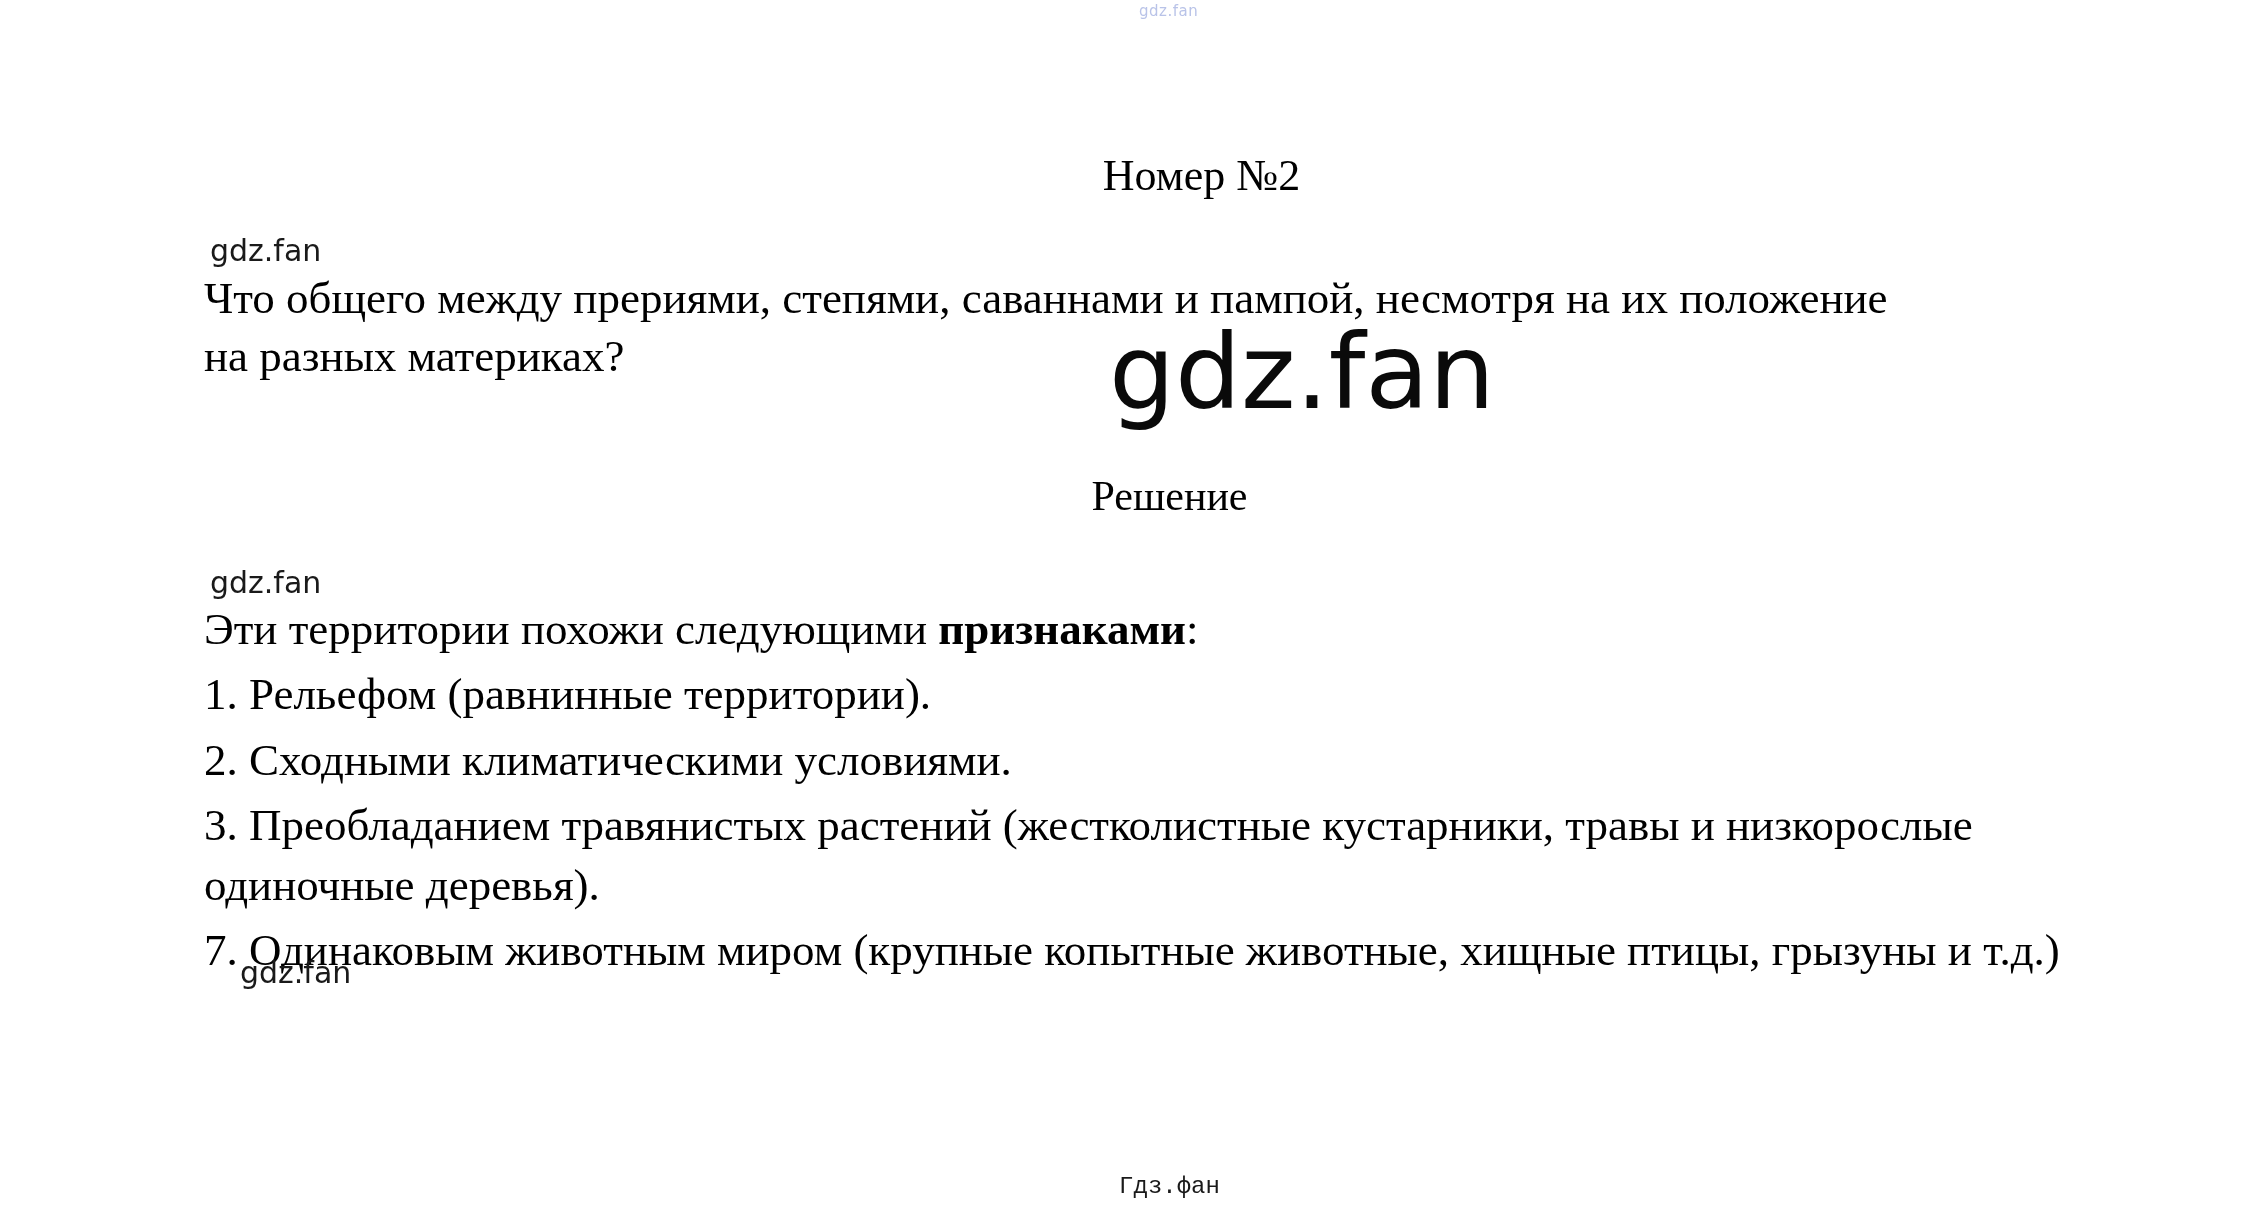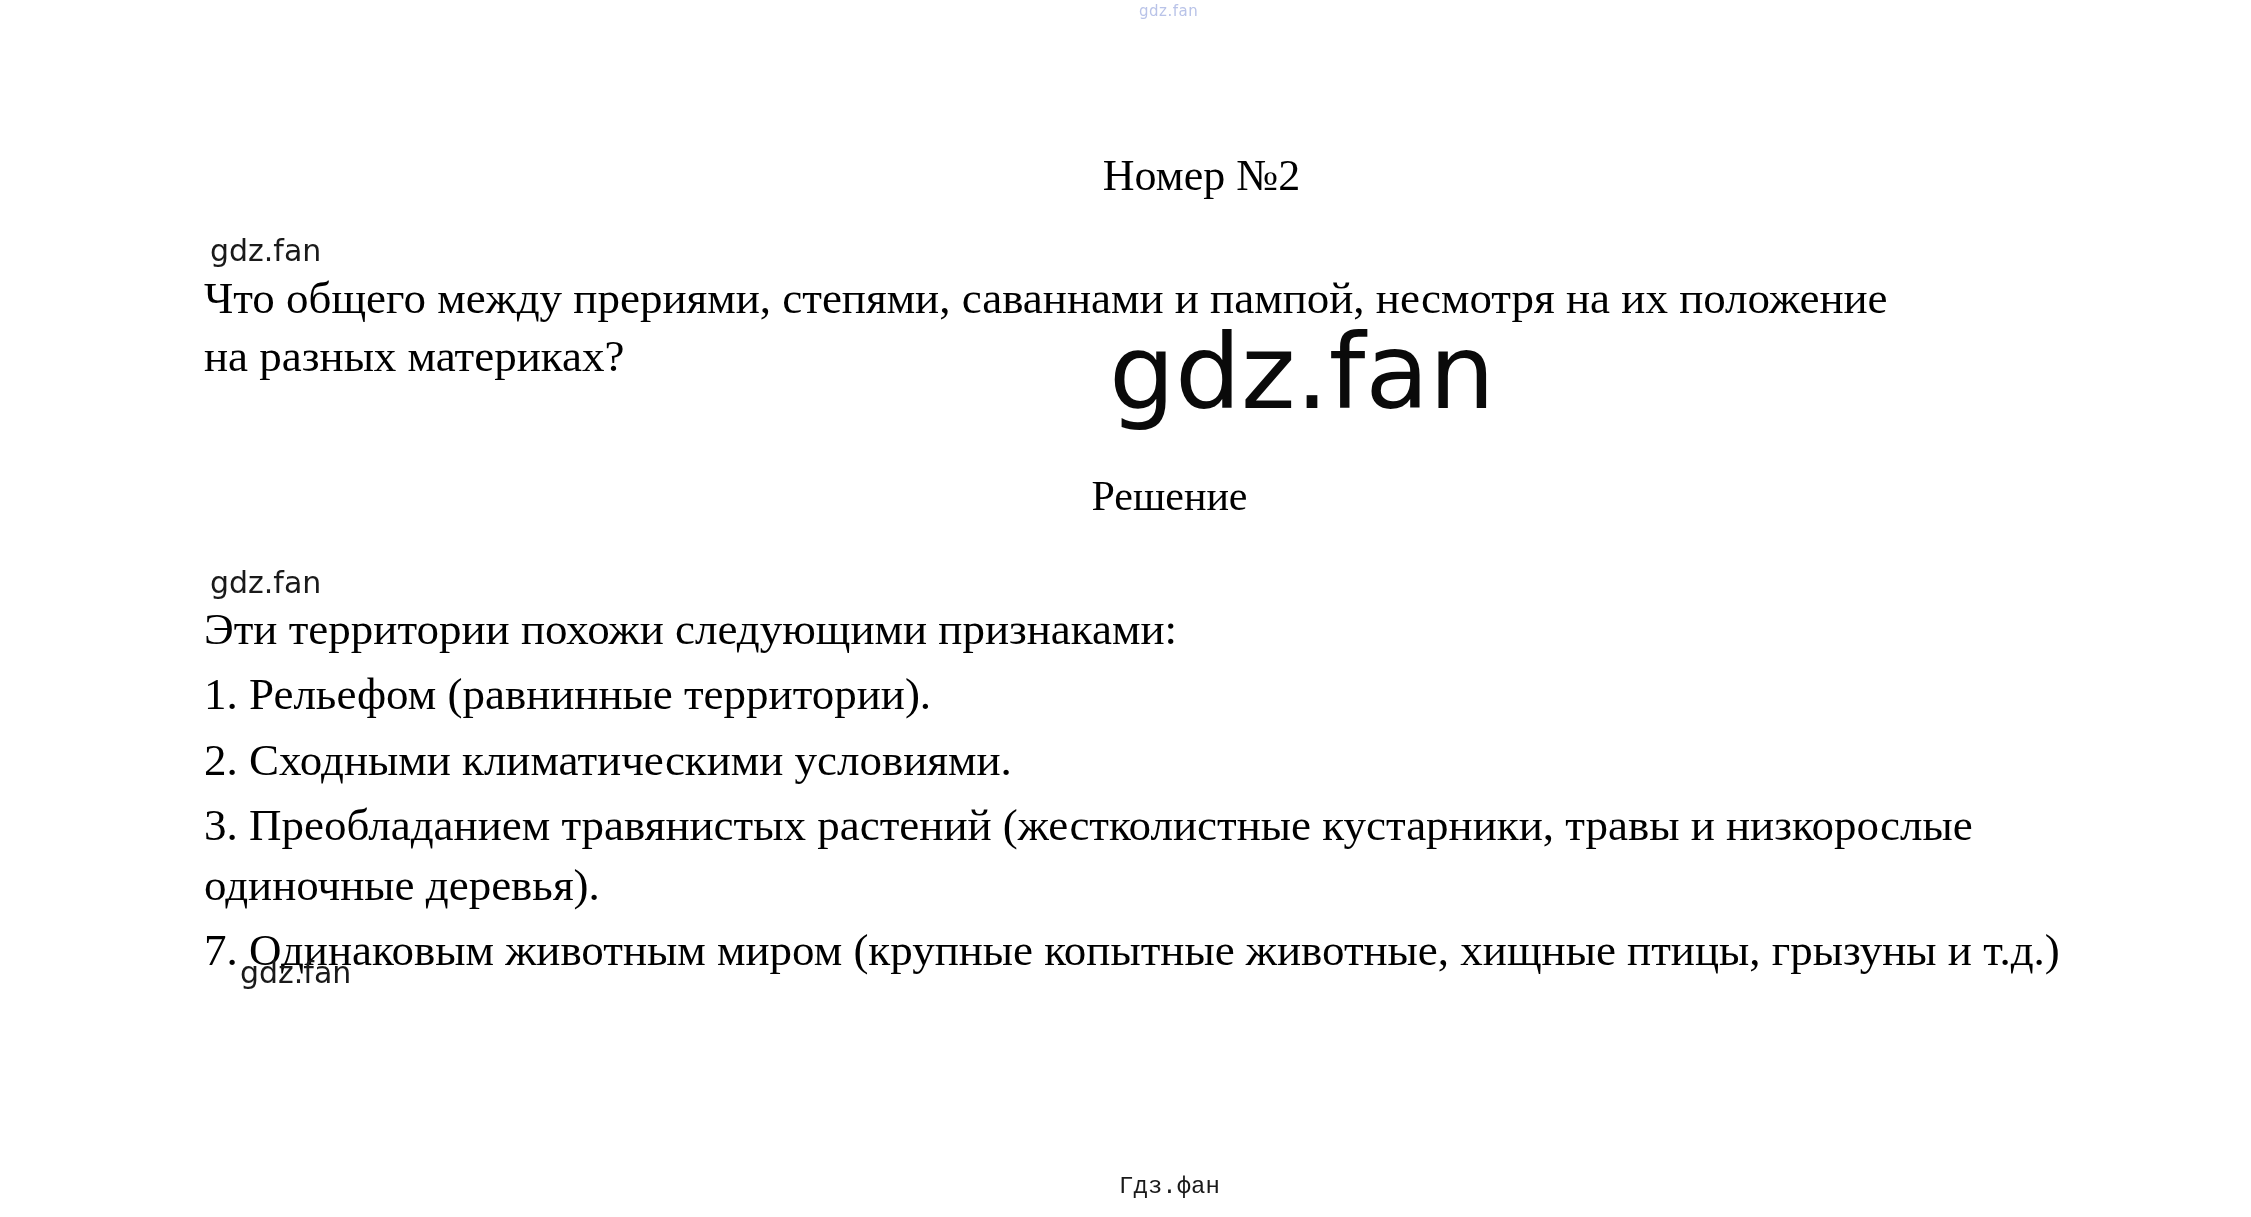--- a/index.html
+++ b/index.html
@@ -91,21 +91,21 @@
     top: 600px;
     left: 160px;
     width: 1930px;
     font-size: 45px;
     line-height: 1.32;
   }
   .answer p {
     margin: 0 0 6px 0;
   }
   .answer b {
-    font-weight: normal;
+    font-weight: bold;
   }
 
   .footer {
     position: absolute;
     top: 1173px;
     left: 0;
     width: 2251px;
     text-align: center;
     font-family: Liberation Mono, monospace;
     font-size: 24px;

